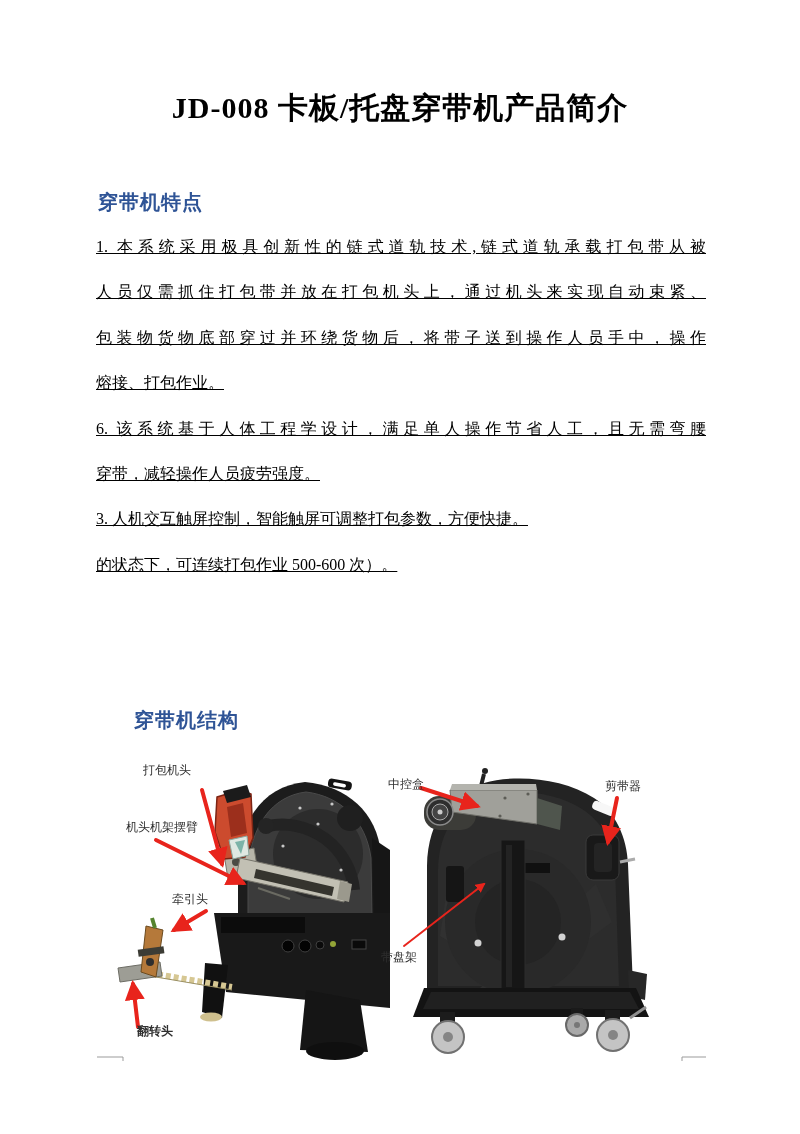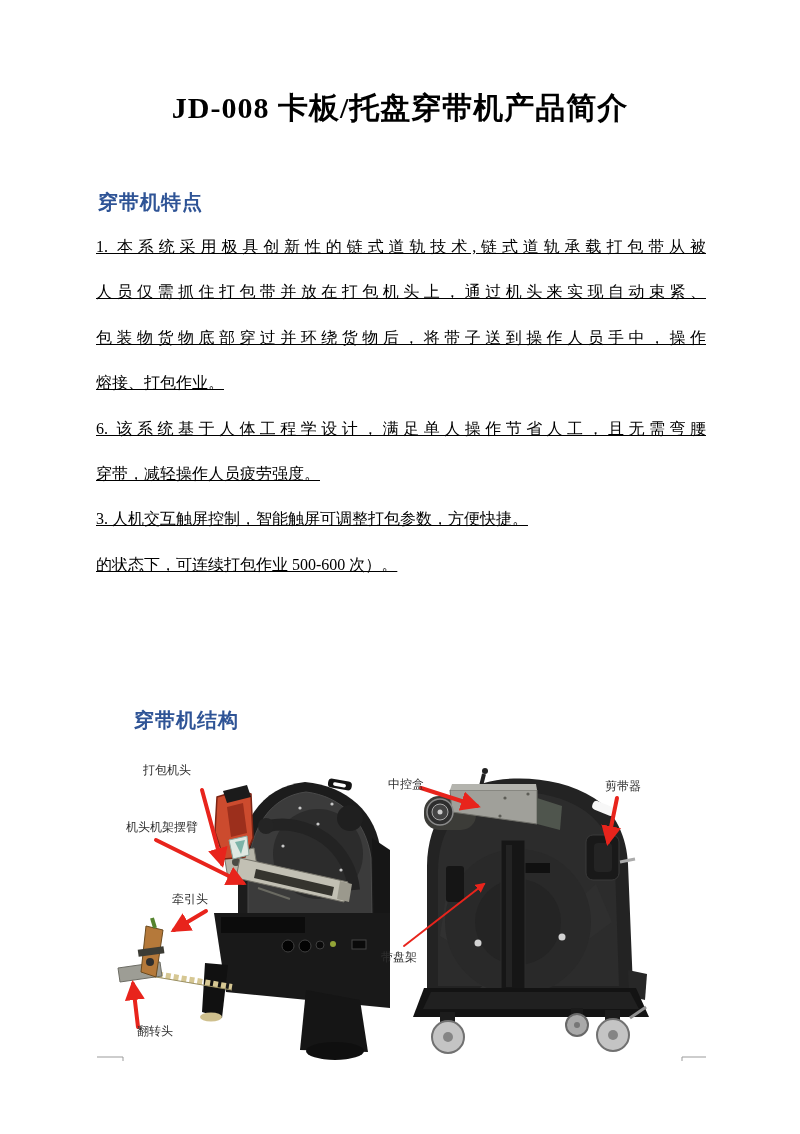--- a/index.html
+++ b/index.html
@@ -177,19 +177,19 @@
 
       <g stroke="#9b9b9b" stroke-width="1" fill="none">
         <path d="M97,307 H123 V311"></path>
         <path d="M682,311 V307 H706"></path>
       </g>
     </svg>
 
     <div class="part-label" style="left:143px; top:12px;">打包机头</div>
     <div class="part-label" style="left:126px; top:69px;">机头机架摆臂</div>
     <div class="part-label" style="left:172px; top:141px;">牵引头</div>
-    <div class="part-label" style="left:137px; top:273px;">翻转头</div>
+    <div class="part-label" style="left:137px; top:273px;font-weight:bold;">翻转头</div>
     <div class="part-label" style="left:388px; top:26px;">中控盒</div>
     <div class="part-label" style="left:605px; top:28px;text-align:center;">剪带器</div>
     <div class="part-label" style="left:381px; top:199px;">带盘架</div>
   </div>
 
 </div>
 
 </body></html>

